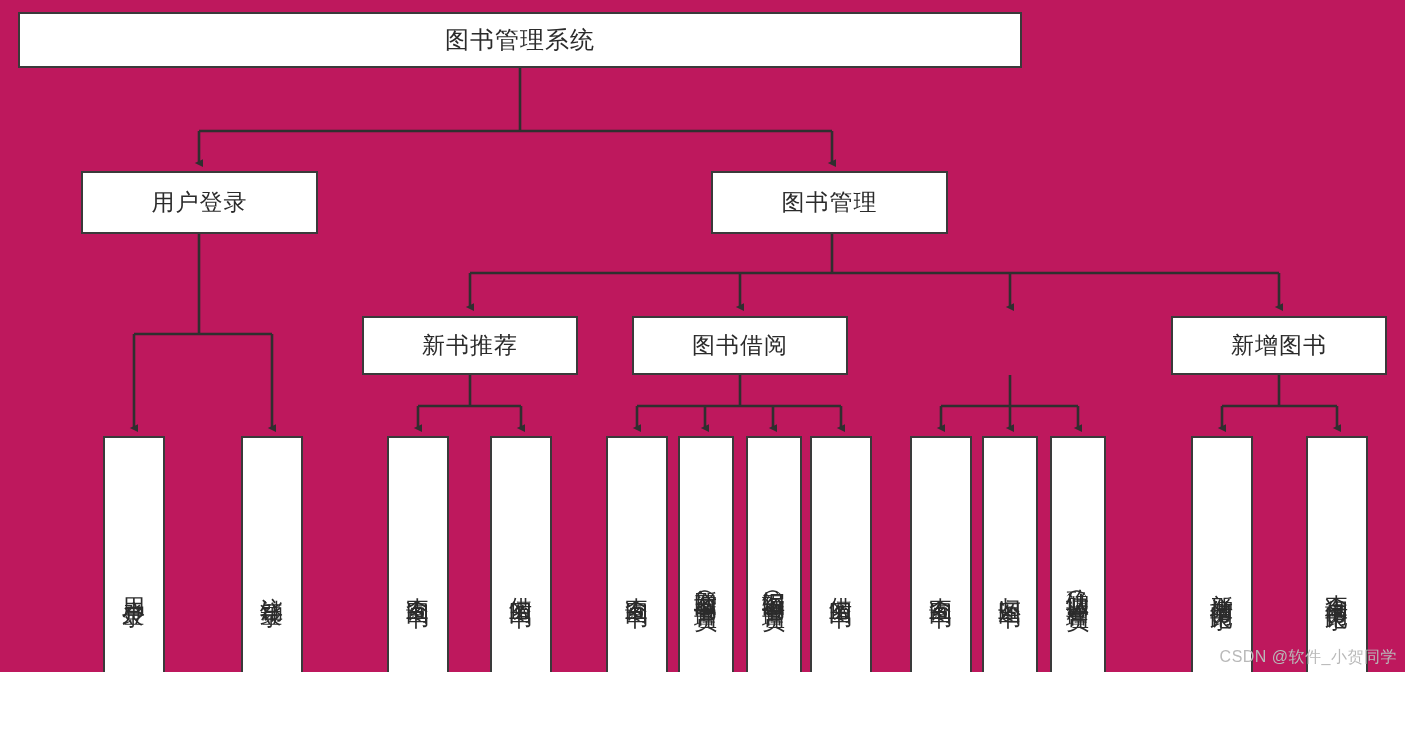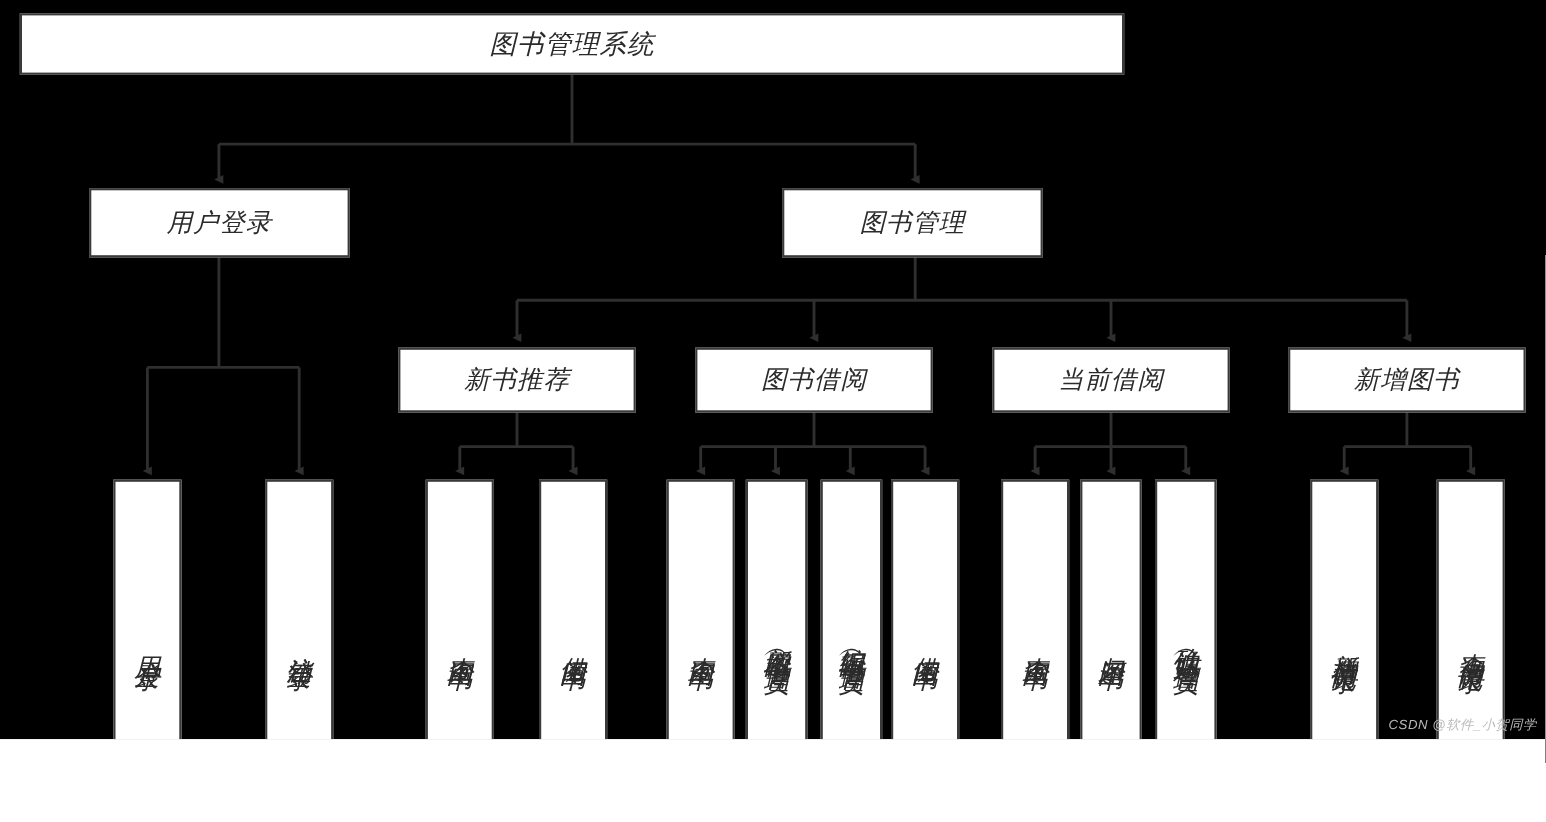--- a/index.html
+++ b/index.html
@@ -4,23 +4,22 @@
 <style>
   html,body{margin:0;padding:0;background:#ffffff;}
   body{
     font-family:"Liberation Sans","DejaVu Sans",sans-serif;
     color:#222222;
   }
   #canvas{
     position:relative;
     width:1405px;
     height:672px;
-    background:#000000;
+    background:#be185d;
     overflow:hidden;
-    font-style:italic;
   }
   svg#wires{
     position:absolute;
     left:0;top:0;
     width:1405px;height:747px;
     pointer-events:none;
   }
   .node{
     position:absolute;
     box-sizing:border-box;
@@ -44,21 +43,21 @@
     text-orientation:upright;
     line-height:1.05;
     letter-spacing:3px;
     white-space:nowrap;
   }
   .node.root{ font-size:24px; }
   #watermark{
     position:absolute;
     right:8px;
     bottom:4px;
-    font-size:12px;
+    font-size:16px;
     color:#b9b9b9;
     letter-spacing:0.5px;
     white-space:nowrap;
   }
 </style>
 </head>
 <body>
 
 <div id="canvas">
 
@@ -122,23 +121,20 @@
   <div class="node horiz" style="left:711px;top:171px;width:237px;height:63px;">
     <span>图书管理</span>
   </div>
 
   <div class="node horiz" style="left:362px;top:316px;width:216px;height:59px;">
     <span>新书推荐</span>
   </div>
   <div class="node horiz" style="left:632px;top:316px;width:216px;height:59px;align-items:center;">
     <span>图书借阅</span>
   </div>
-  <div class="node horiz" style="left:902px;top:316px;width:216px;height:59px;">
-    <span>当前借阅</span>
-  </div>
   <div class="node horiz" style="left:1171px;top:316px;width:216px;height:59px;">
     <span>新增图书</span>
   </div>
 
   <div class="node vert" style="left:103px;top:436px;width:62px;height:297px;">
     <span class="vtxt">用户登录</span>
   </div>
   <div class="node vert" style="left:241px;top:436px;width:62px;height:297px;">
     <span class="vtxt">注销登录</span>
   </div>

